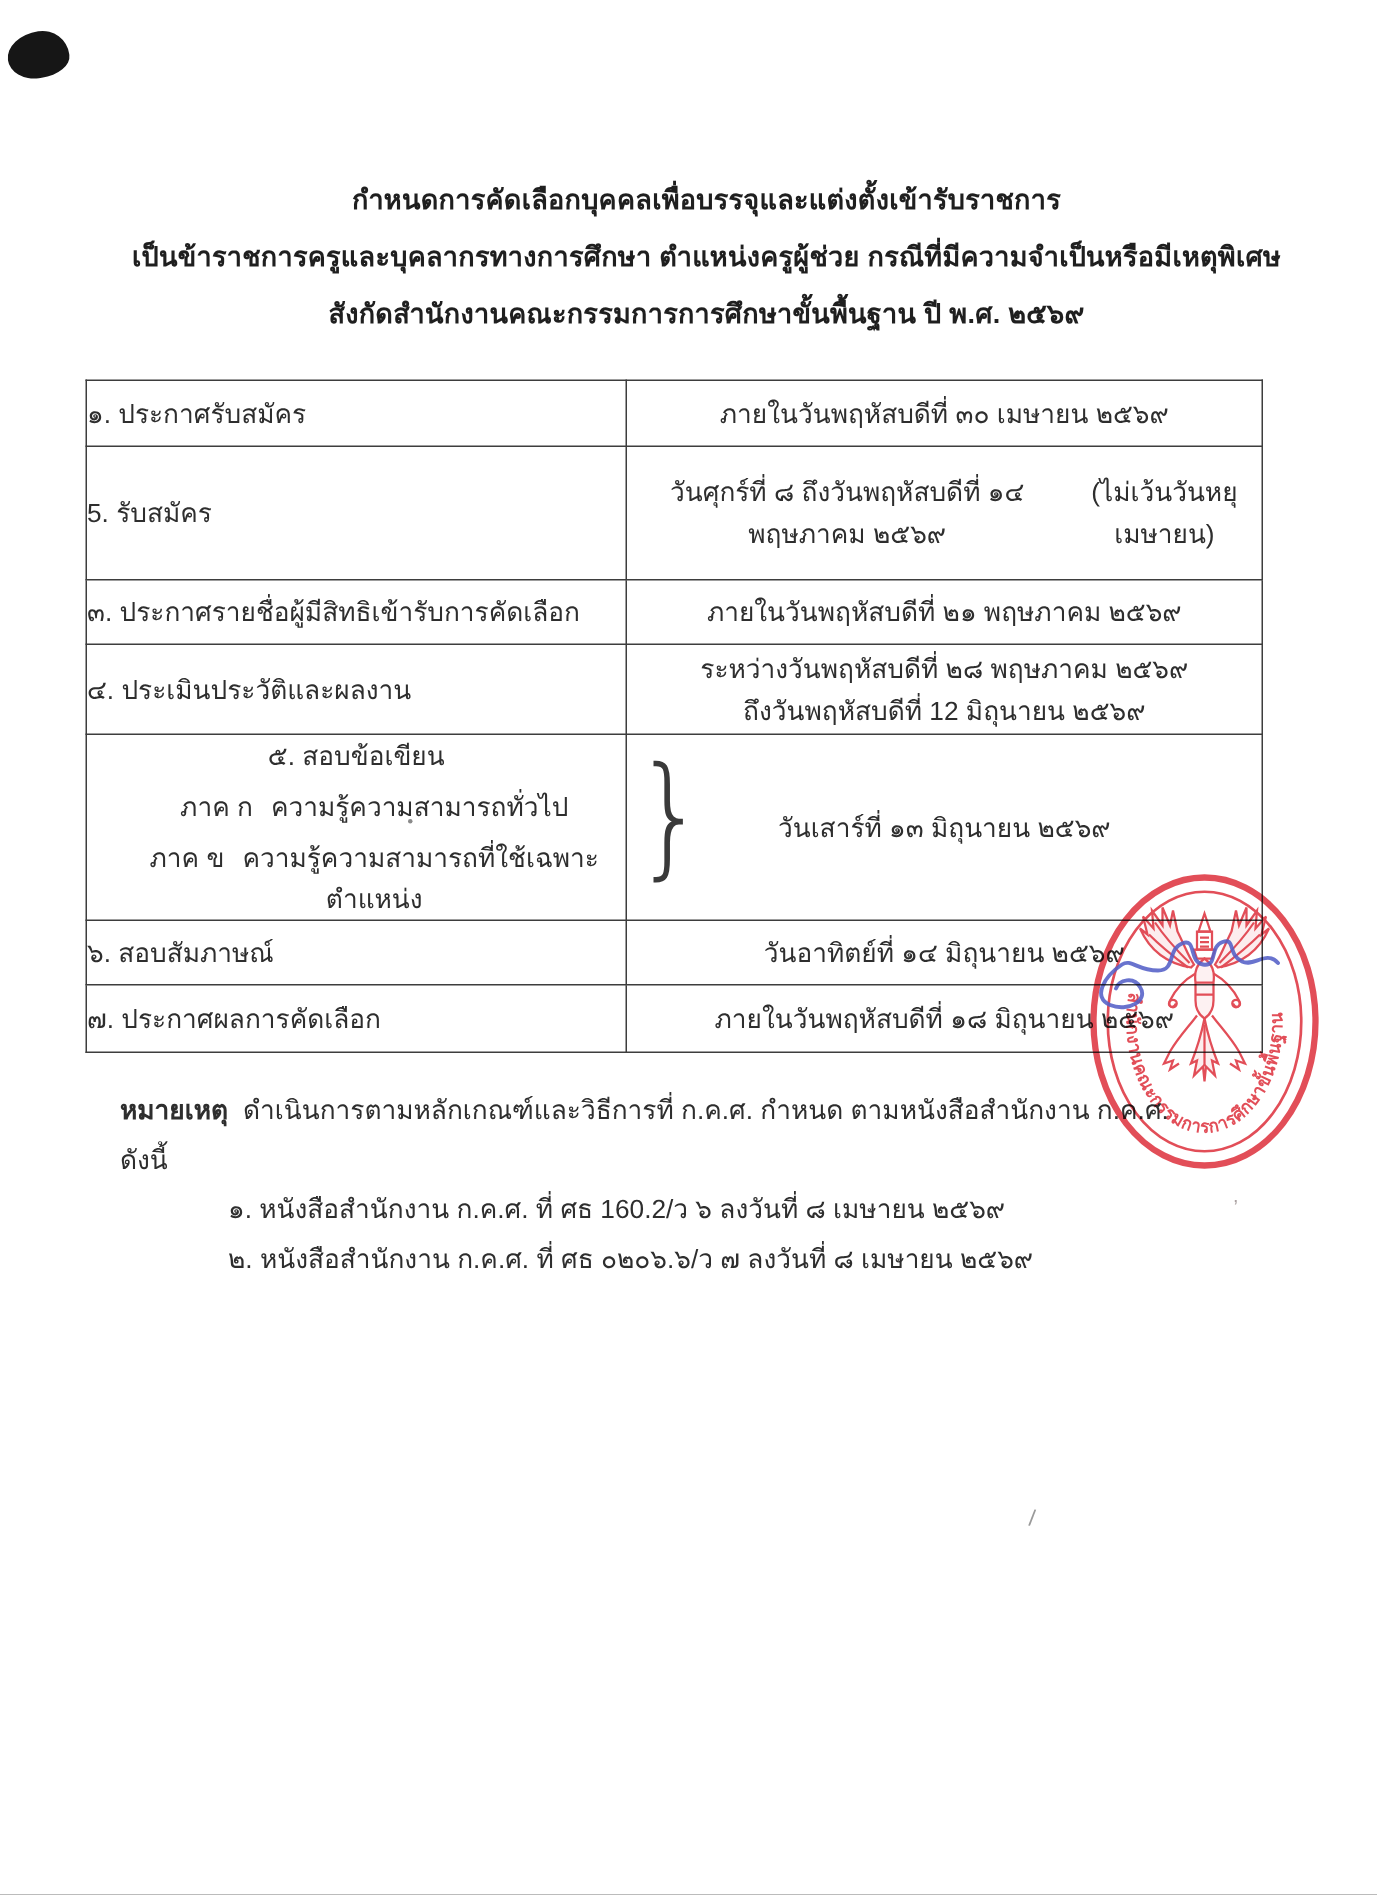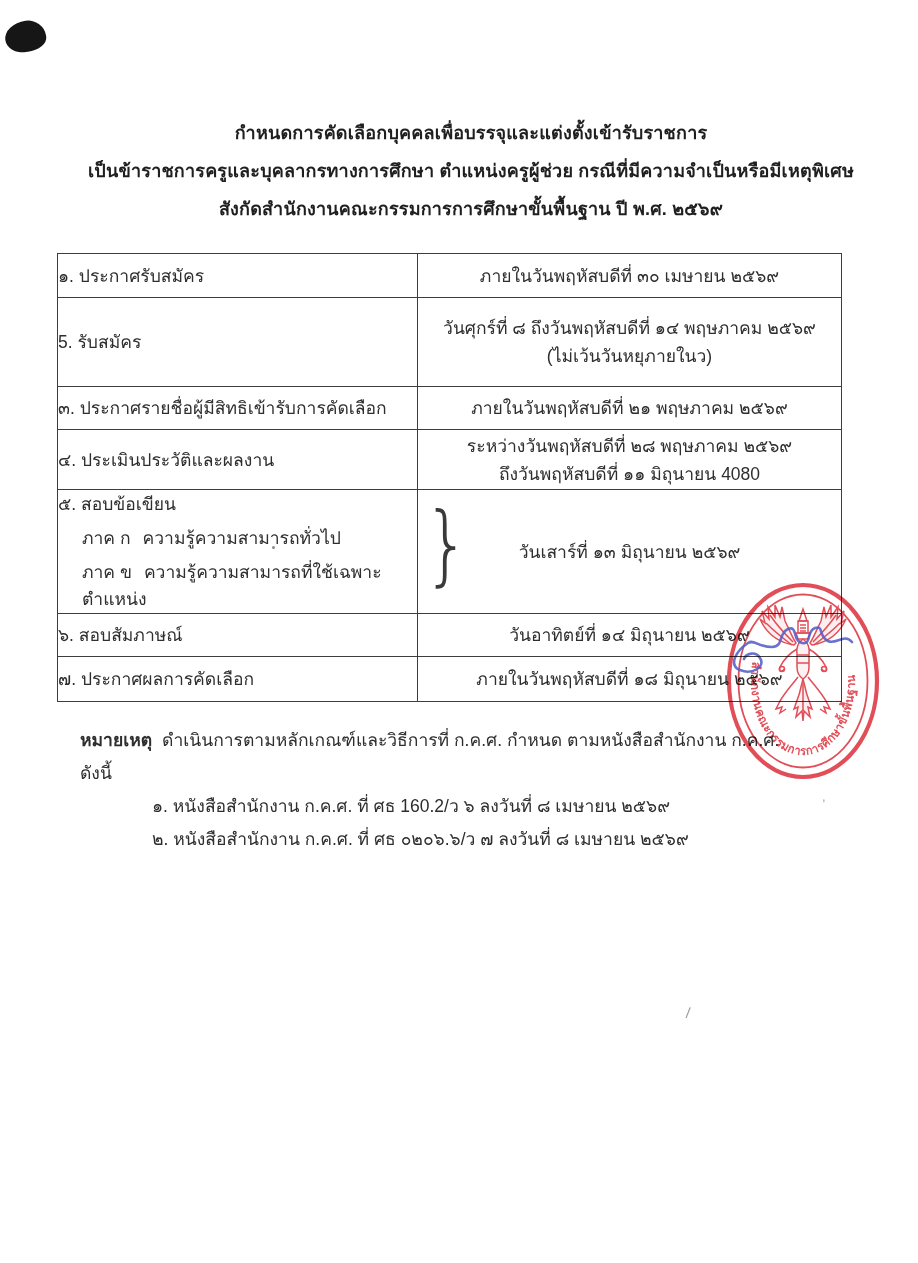--- a/index.html
+++ b/index.html
@@ -50,26 +50,26 @@
   td.c1{width:360px;padding-left:16px;}
   td.c2{width:424px;text-align:center;}
   tr.r1{height:44px;}
   tr.r2{height:88px;}
   tr.r3{height:43px;}
   tr.r4{height:60px;}
   tr.r5{height:112px;}
   tr.r6{height:43px;}
   tr.r7{height:45px;}
   
-  td.ndl{border-right:none;vertical-align:top;padding-top:9px;}
+  td.ndl{border-right:none;vertical-align:top;padding-top:9px;text-align:center;}
   td.ndr{border-left:none;}
   .r5l .sub{margin-left:24px;margin-top:7px;line-height:27px;}
   .r5l .u{text-underline-offset:3px;margin-right:12px;}
   .stack2{
-    height:88px;display:flex;flex-direction:column;
+    height:88px;display:flex;flex-direction:row;
     justify-content:center;align-items:center;
   }
   .twoline{line-height:28px;}
   .brace{
     position:absolute;left:366px;top:243px;
     font-family:"DejaVu Sans",sans-serif;
     font-size:88px;line-height:96px;font-weight:200;
     color:#3a3a3a;
     transform:scaleX(.85);
     transform-origin:left center;
@@ -128,34 +128,34 @@
       <tbody>
         <tr class="r1">
           <td class="c1">๑. ประกาศรับสมัคร</td>
           <td class="c2">ภายในวันพฤหัสบดีที่ ๓๐ เมษายน ๒๕๖๙</td>
         </tr>
         <tr class="r2">
           <td class="c1">5. รับสมัคร</td>
           <td class="c2">
             <div class="stack2">
               <div>วันศุกร์ที่ ๘ ถึงวันพฤหัสบดีที่ ๑๔ พฤษภาคม ๒๕๖๙</div>
-              <div>(ไม่เว้นวันหยุภายในว)</div>
+              <div>(ไม่เว้นวันหยุเมษายน)</div>
             </div>
           </td>
         </tr>
         <tr class="r3">
           <td class="c1">๓. ประกาศรายชื่อผู้มีสิทธิเข้ารับการคัดเลือก</td>
           <td class="c2">ภายในวันพฤหัสบดีที่ ๒๑ พฤษภาคม ๒๕๖๙</td>
         </tr>
         <tr class="r4">
           <td class="c1">๔. ประเมินประวัติและผลงาน</td>
           <td class="c2">
             <div class="twoline">
               <div>ระหว่างวันพฤหัสบดีที่ ๒๘ พฤษภาคม ๒๕๖๙</div>
-              <div>ถึงวันพฤหัสบดีที่ ๑๑ มิถุนายน 4080</div>
+              <div>ถึงวันพฤหัสบดีที่ 12 มิถุนายน ๒๕๖๙</div>
             </div>
           </td>
         </tr>
         <tr class="r5">
           <td class="c1 ndl">
             <div class="r5l">
               <div>๕. สอบข้อเขียน</div>
               <div class="sub">
                 <span class="u">ภาค ก</span><span>ความรู้ความสามารถทั่วไป</span>
               </div>

